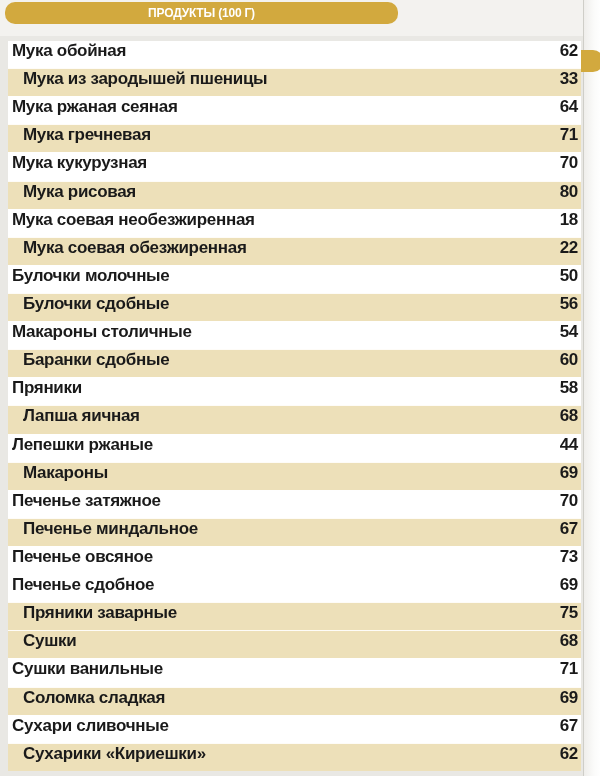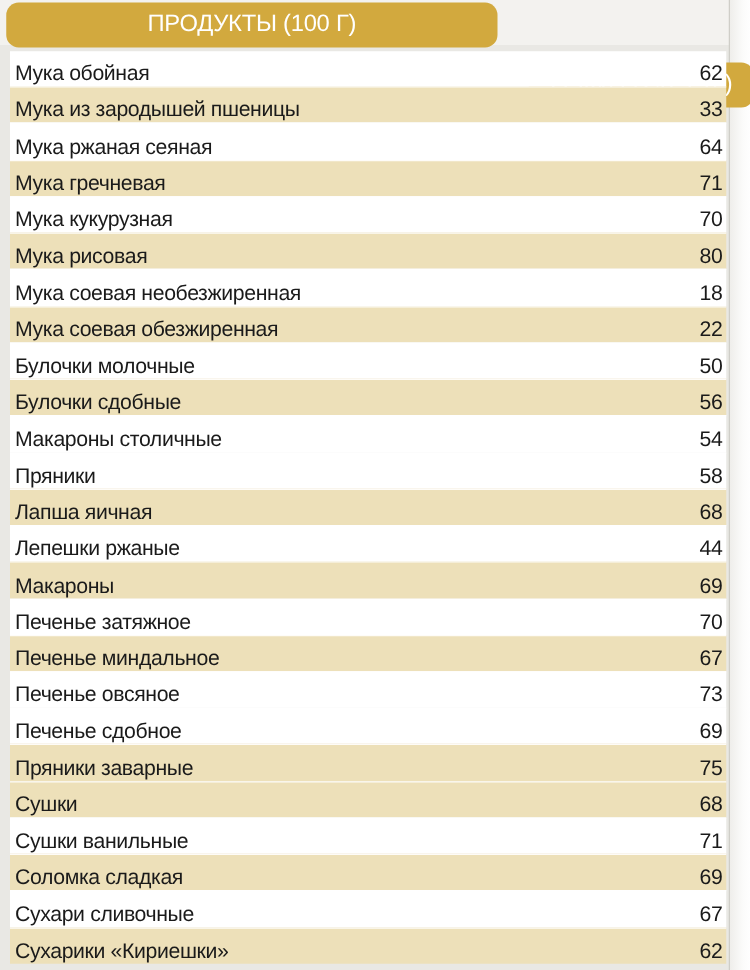--- a/index.html
+++ b/index.html
@@ -30,26 +30,26 @@
     position: absolute;
     left: 583px; top: 0;
     width: 17px; height: 776px;
     border-left: 1px solid #cfcec8;
     background: linear-gradient(to right, #efeeeb 0%, #fbfbfa 60%, #ffffff 100%);
     z-index: 1;
   }
   .pill {
     position: absolute;
     top: 2px;
-    height: 36px;
+    height: 22px;
     border-radius: 10px;
     background: var(--gold, #d2a93e);
     color: var(--header-text, #ffffff);
-    font-weight: normal;
-    font-size: 19px;
+    font-weight: bold;
+    font-size: 12px;
     letter-spacing: -0.2px;
     display: flex;
     align-items: center;
     justify-content: center;
     z-index: 2;
   }
   .pill-left {
     left: 5px;
     width: 393px;
   }
@@ -62,34 +62,35 @@
     position: absolute;
     left: 8px; top: 41px;
     width: 573px; height: 730px;
     display: flex;
     flex-direction: column;
     z-index: 2;
   }
   .row {
     flex: 1;
     display: flex;
-    align-items: flex-end;
+    align-items: flex-start;
     justify-content: space-between;
     background: var(--row-bg, #ffffff);
     border-top: 1px solid rgba(255,255,255,0.9);
-    font-weight: normal;
+    font-weight: bold;
     font-size: 17px;
     letter-spacing: -0.3px;
     color: var(--row-text, #1a1a1a);
   }
   .row:first-child {
     border-top: none;
   }
   .row.alt {
     background: var(--beige, #ede0b9);
+    padding-left: 11px;
   }
   .row .label {
     padding-left: 4px;
     white-space: nowrap;
   }
   .row .value {
     padding-right: 3px;
     text-align: right;
     margin-left: 40px;
   }
@@ -147,20 +148,24 @@
         <span class="value">50</span>
       </div>
       <div class="row alt">
         <span class="label">Булочки сдобные</span>
         <span class="value">56</span>
       </div>
       <div class="row">
         <span class="label">Макароны столичные</span>
         <span class="value">54</span>
       </div>
+      <div class="row alt">
+        <span class="label">Баранки сдобные</span>
+        <span class="value">60</span>
+      </div>
       <div class="row">
         <span class="label">Пряники</span>
         <span class="value">58</span>
       </div>
       <div class="row alt">
         <span class="label">Лапша яичная</span>
         <span class="value">68</span>
       </div>
       <div class="row">
         <span class="label">Лепешки ржаные</span>

